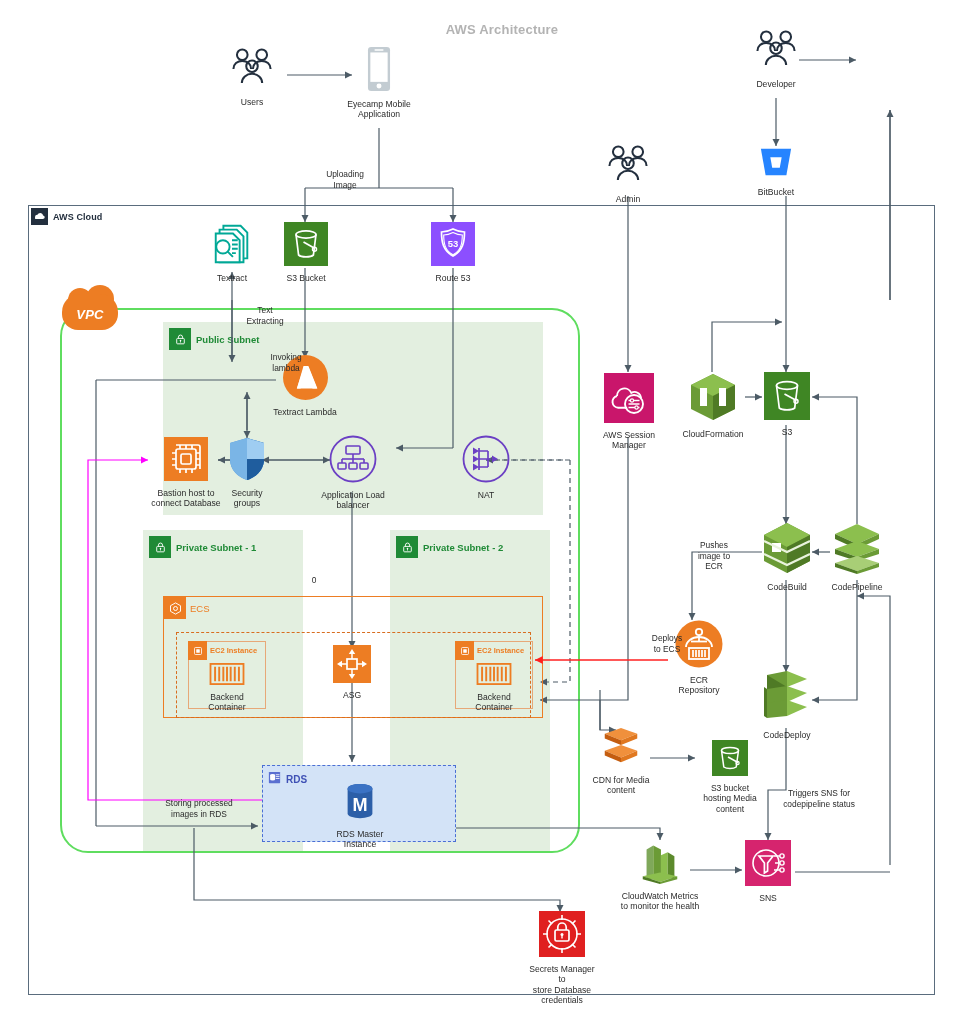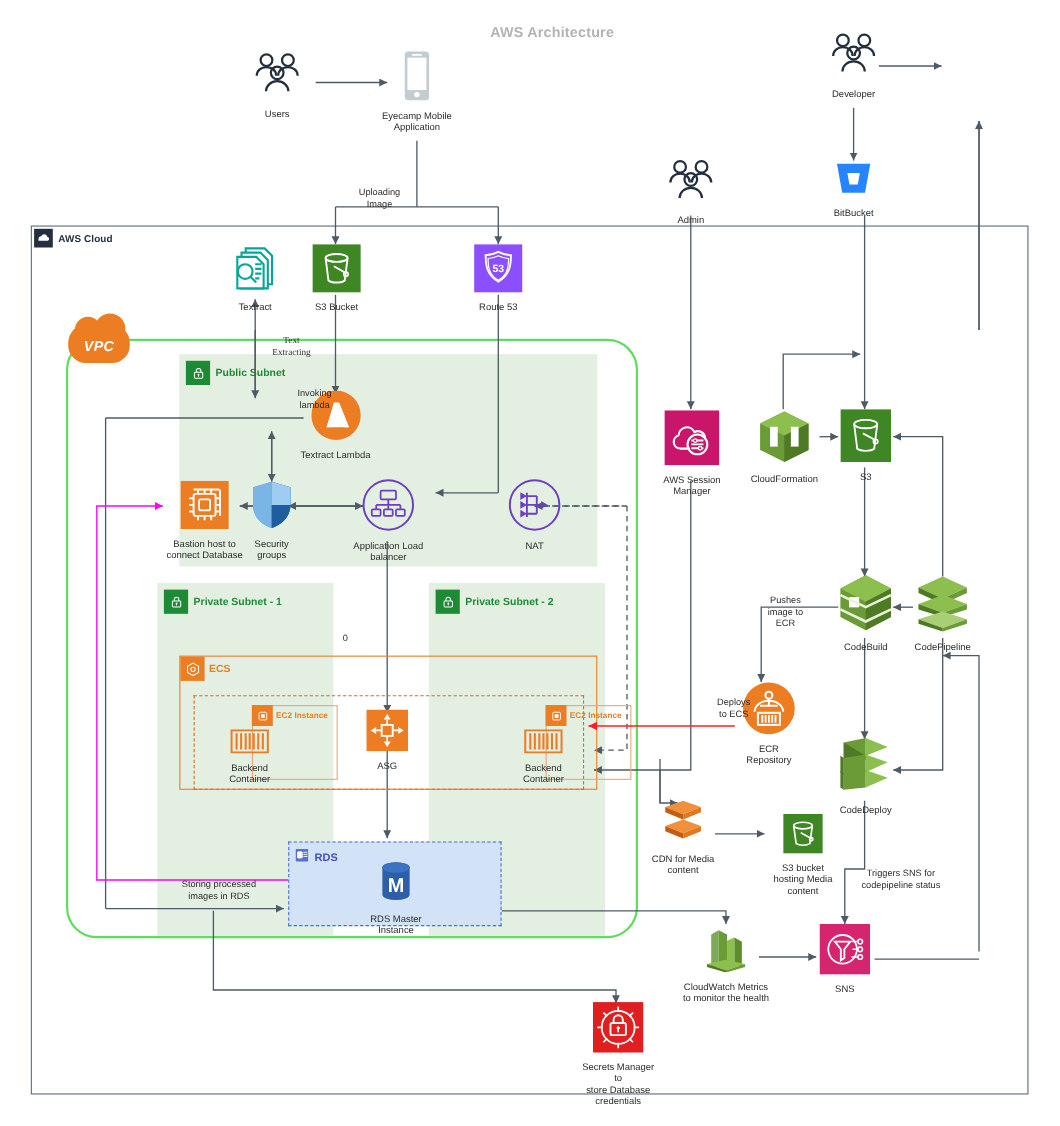--- a/index.html
+++ b/index.html
@@ -94,35 +94,34 @@
   }
   .ecs-tag {
     position: absolute; left: 0px; top: 0px;
     display: flex; align-items: center; gap: 4px;
   }
   .ecs-tag .icbox {
     width: 22px; height: 22px; background: #ed7d23;
     display: flex; align-items: center; justify-content: center;
   }
   .ecs-tag .lbl {
-    font-size: 9.5px; font-weight: bold; color: #ed7d23;
+    font-size: 9.5px; font-weight: normal; color: #ed7d23;
   }
 
   .ecs-inner-dashed {
     position: absolute;
     left: 176px; top: 632px; width: 355px; height: 86px;
     border: 1.4px dashed #d86d1f;
   }
 
   .ec2-box {
     position: absolute;
     width: 78px; height: 68px;
     border: 1.3px solid #e7a878;
     background: transparent;
-    margin-left: 41px;
   }
   .ec2-tag {
     position: absolute; left: -1px; top: -1px;
     display: flex; align-items: center; gap: 3px;
   }
   .ec2-tag .icbox {
     width: 19px; height: 19px; background: #ed7d23;
     display: flex; align-items: center; justify-content: center;
   }
   .ec2-tag .lbl {
@@ -873,21 +872,21 @@
           <circle cx="37" cy="30" r="2.1"></circle>
         </g>
       </svg>
     </span>
     <span class="caption">SNS</span>
   </div>
 
   <div class="edge-label" style="left:310px; top:151px; width:70px; text-align:center;margin-top:18px;">Uploading
 Image</div>
 
-  <div class="edge-label" style="left:233px; top:305px; width:64px; text-align:center;font-family:Liberation Serif, serif;">Text
+  <div class="edge-label" style="left:233px; top:305px; width:64px; text-align:center;">Text
 Extracting</div>
 
   <div class="edge-label" style="left:255px; top:352px; width:62px; text-align:center;">Invoking
 lambda</div>
 
   <div class="edge-label" style="left:688px; top:540px; width:52px; text-align:center;">Pushes
 image to
 ECR</div>
 
   <div class="edge-label" style="left:637px; top:633px; width:60px; text-align:center;">Deploys

